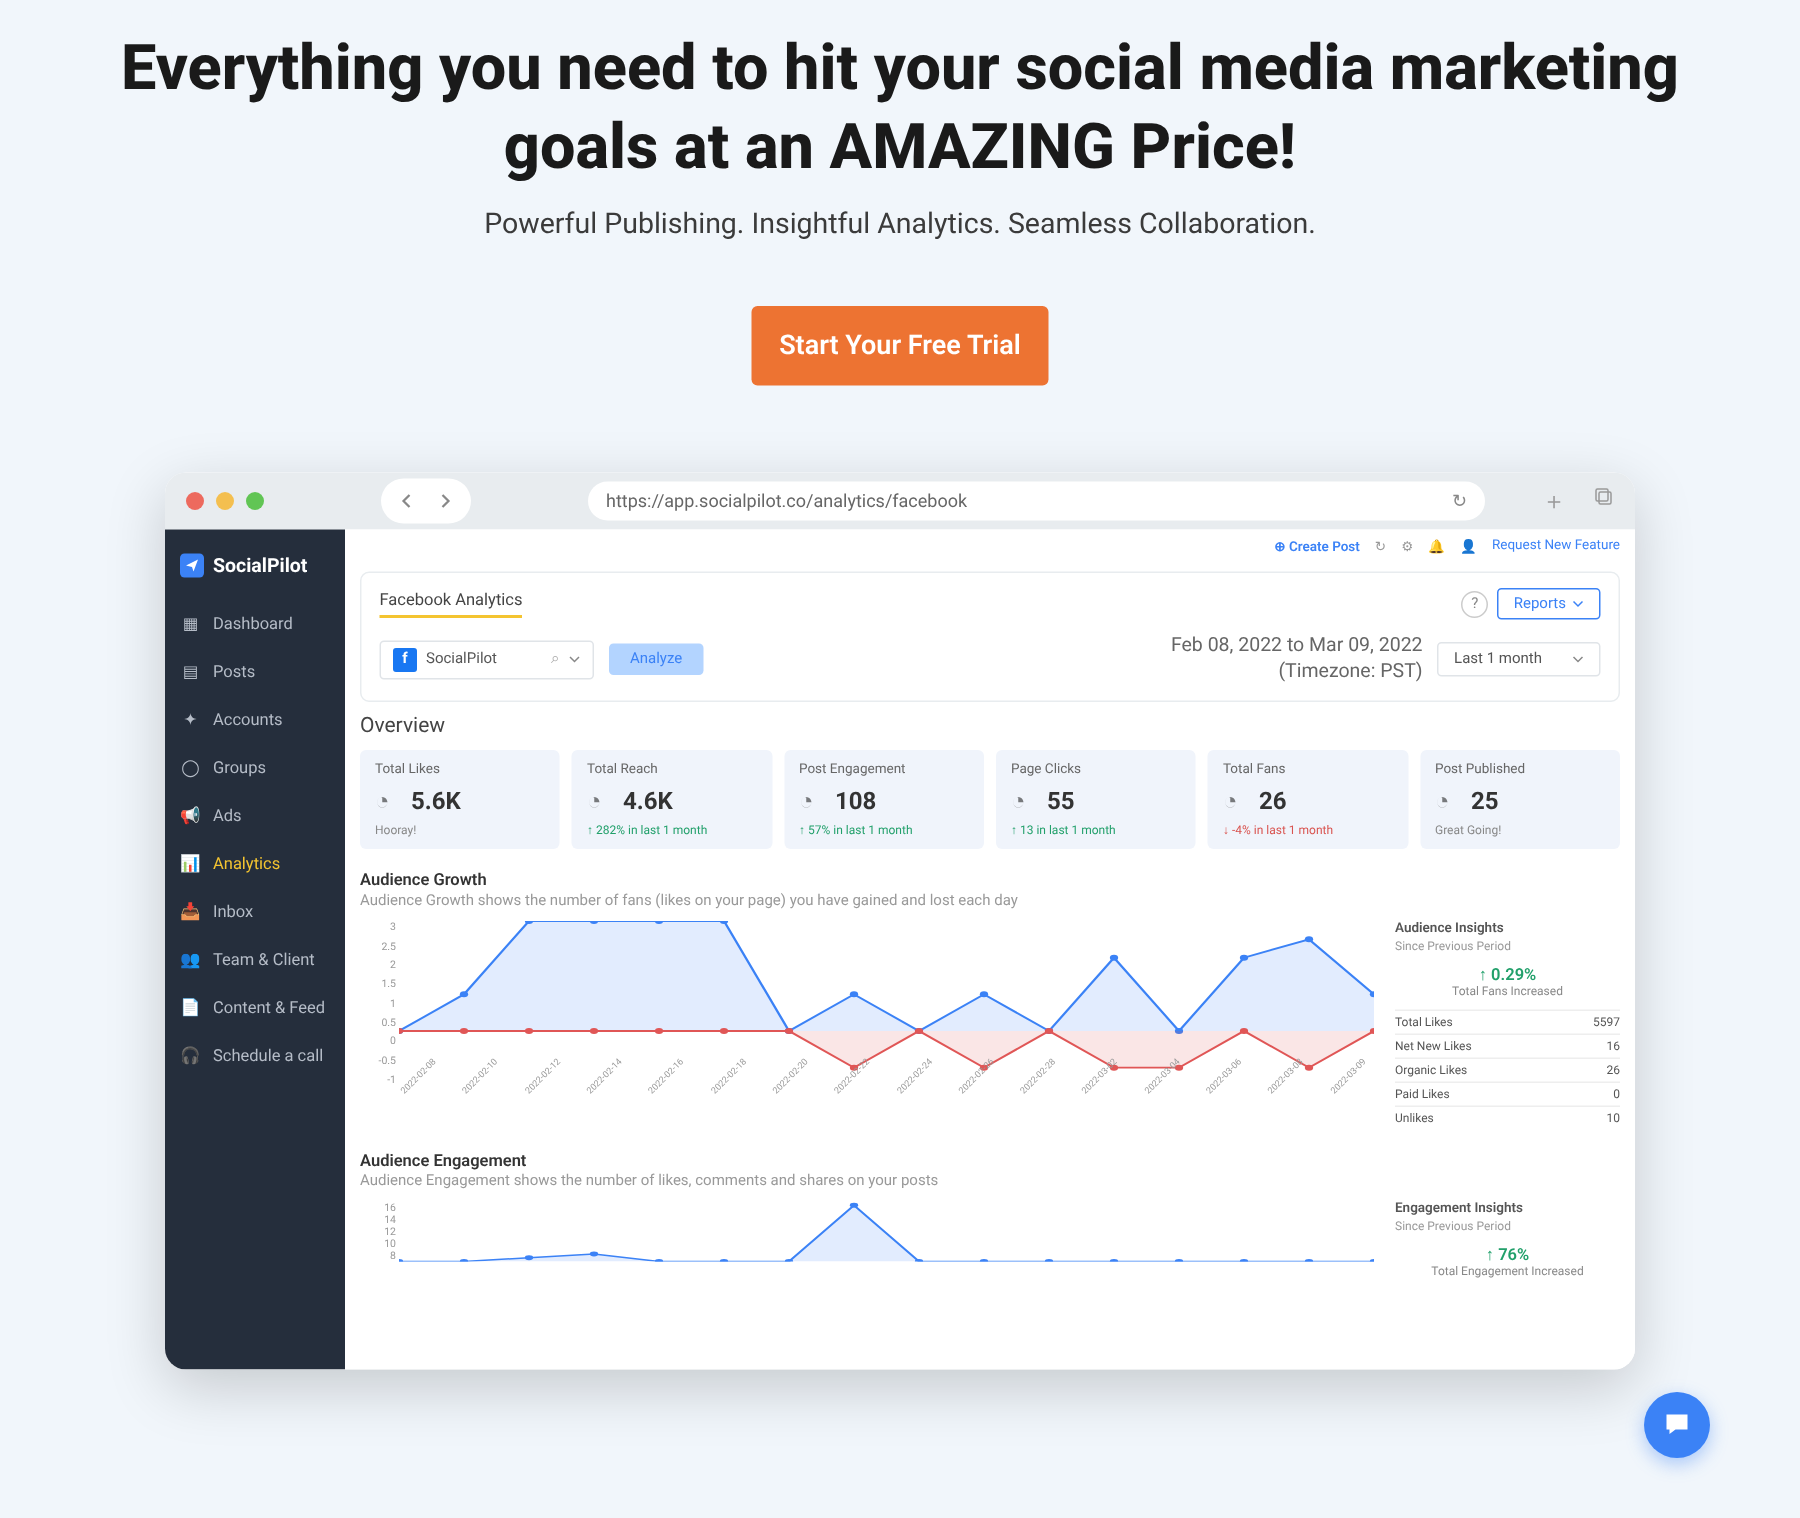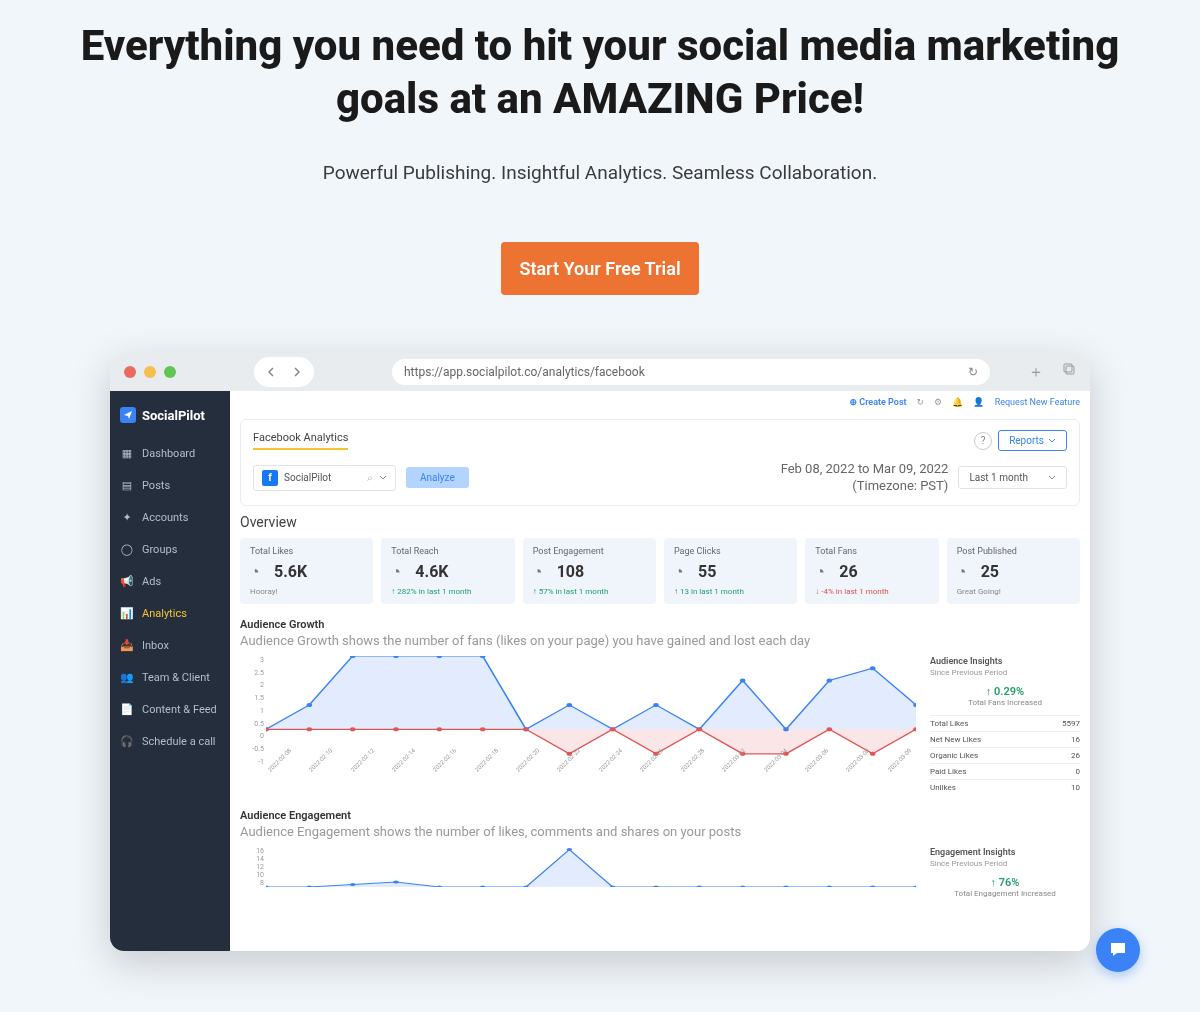--- a/index.html
+++ b/index.html
@@ -1,19 +1,19 @@
 <!DOCTYPE html>
 <html><head>
 <meta charset="utf-8">
 <style>
 *{margin:0;padding:0;box-sizing:border-box;font-family:-apple-system,BlinkMacSystemFont,"Segoe UI",Roboto,sans-serif}
 body{background:#f1f6fb;padding:20px 0 60px}
 .hero{text-align:center;padding:0 40px}
-.hero h1{font-size:42px;font-weight:800;color:#1a1a1a;line-height:1.25;margin-bottom:36px}
-.hero .sub{font-size:19px;color:#3b3b3b;margin-bottom:58px}
+.hero h1{font-size:42px;font-weight:800;color:#1a1a1a;line-height:1.25;margin-bottom:12px}
+.hero .sub{font-size:19px;color:#3b3b3b;margin-bottom:44px}
 .cta{display:inline-block;background:#ed7332;color:#fff;font-size:18px;font-weight:600;padding:16px 18px;border:none;border-radius:4px;cursor:pointer}
 .browser{width:980px;margin:58px auto 0;background:#fff;border-radius:14px;box-shadow:0 12px 40px rgba(0,0,0,.18);overflow:hidden;position:relative}
 .titlebar{height:38px;background:#e8ecef;display:flex;align-items:center;padding:0 14px;gap:8px}
 .dot{width:12px;height:12px;border-radius:50%}
 .dot.r{background:#ed6a5e}.dot.y{background:#f4bf4f}.dot.g{background:#61c554}
 .nav-btns{margin-left:70px;display:flex;gap:0;background:#fff;border-radius:16px;padding:4px}
 .nav-btn{width:26px;height:22px;display:flex;align-items:center;justify-content:center;color:#888;cursor:pointer}
 .urlbar{flex:1;margin:0 30px 0 70px;background:#fff;border-radius:16px;height:26px;display:flex;align-items:center;padding:0 12px;font-size:12px;color:#666}
 .url-refresh{margin-left:auto;color:#888}
 .tb-icons{display:flex;gap:18px;color:#999}
@@ -46,21 +46,21 @@
 .cards{display:flex;gap:8px}
 .card{flex:1;background:#f0f4fb;border-radius:4px;padding:8px 10px}
 .card-label{font-size:9px;color:#666;margin-bottom:6px}
 .card-val-row{display:flex;align-items:center;gap:6px;margin-bottom:6px}
 .card-icon{width:18px;height:18px;opacity:.5}
 .card-val{font-size:16px;font-weight:700;color:#333}
 .card-sub{font-size:8px;color:#888}
 .card-sub .up{color:#22a06b}.card-sub .dn{color:#d9534f}
 .chart-sect{margin:14px 10px 0}
 .chart-title{font-size:11px;font-weight:600;color:#333}
-.chart-desc{font-size:13px;color:#999;margin:2px 0 8px}
+.chart-desc{font-size:10px;color:#999;margin:2px 0 8px}
 .chart-row{display:flex;gap:14px}
 .chart-box{flex:1;position:relative;height:130px}
 .y-axis{position:absolute;left:0;top:0;bottom:20px;width:24px;display:flex;flex-direction:column;justify-content:space-between;font-size:7px;color:#999;text-align:right}
 .x-axis{position:absolute;left:26px;right:0;bottom:0;height:18px;display:flex;justify-content:space-between;font-size:6px;color:#999}
 .x-axis span{transform:rotate(-45deg);transform-origin:top left;white-space:nowrap}
 .plot{position:absolute;left:26px;right:0;top:0;bottom:20px}
 .insights{width:150px;font-size:9px;color:#555}
 .ins-title{font-weight:600;margin-bottom:2px}
 .ins-sub{font-size:8px;color:#999;margin-bottom:8px}
 .ins-stat{color:#22a06b;font-weight:600;text-align:center;font-size:11px}

